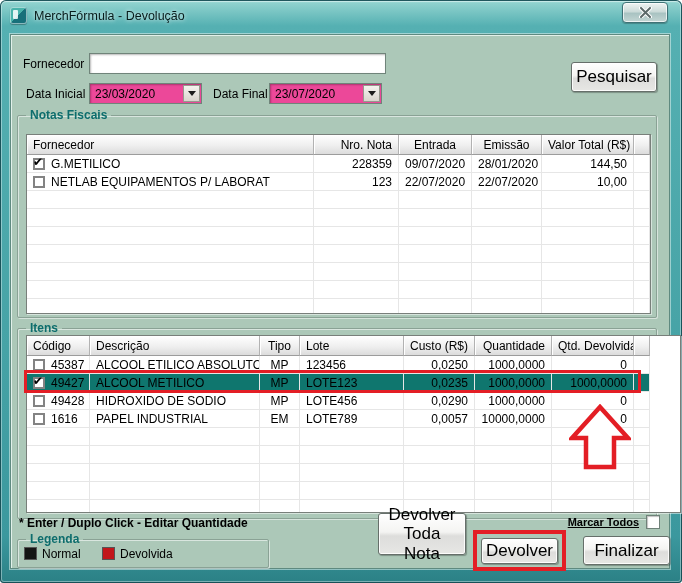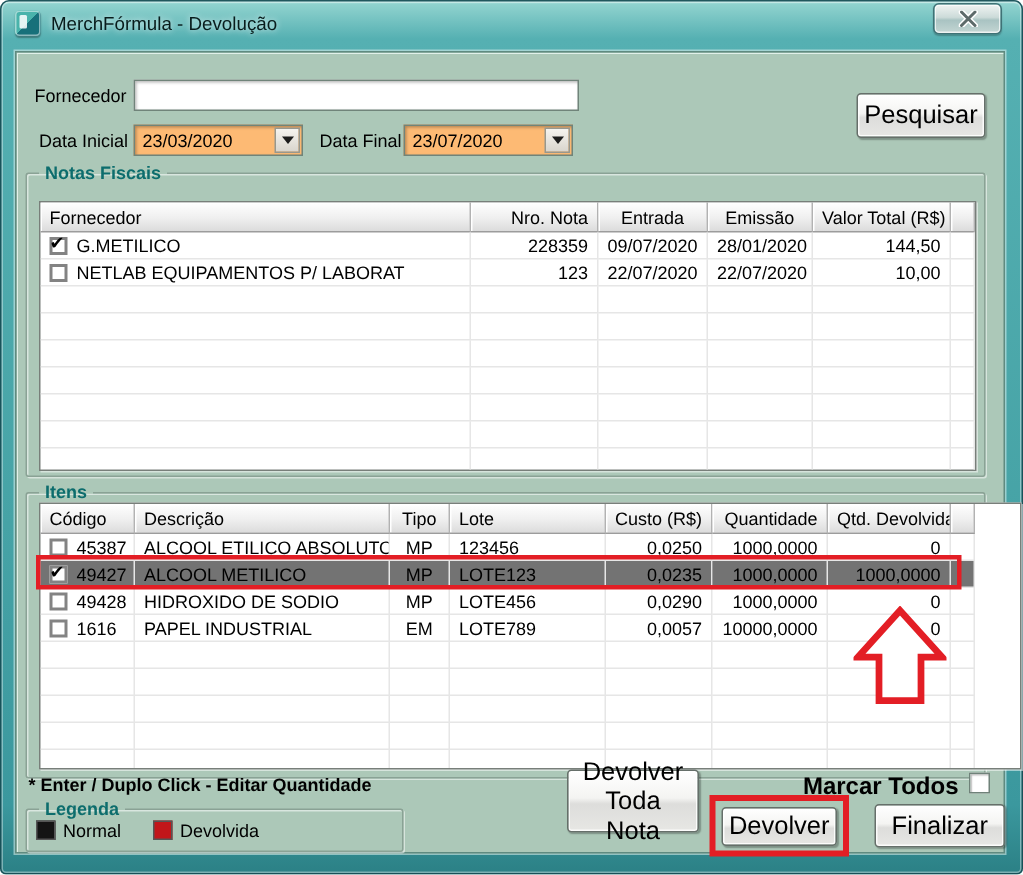--- a/index.html
+++ b/index.html
@@ -26,21 +26,21 @@
 
   .panel { position:absolute; left:10px; top:34px; width:660px; height:535px;
     background:#acc8b8; border:1px solid #5f8a80;
     box-shadow: inset 1px 1px 0 rgba(235,248,242,.85), 0 0 0 1px rgba(225,242,238,.55); }
 
   .abs { position:absolute; }
   .lbl { font-size:12px; color:#000; white-space:nowrap; }
 
   .tbox { background:#fff; border:1px solid #70847a; box-shadow: inset 1px 1px 2px rgba(0,0,0,.28); }
   input.tbox { font:12px "Liberation Sans","DejaVu Sans",sans-serif; padding:2px 4px; outline:none; }
-  .combo { display:flex; align-items:stretch; background:#fdba74; border:1px solid #70847a; box-shadow: inset 1px 1px 2px rgba(0,0,0,.28); }
+  .combo { display:flex; align-items:stretch; background:#ec4899; border:1px solid #70847a; box-shadow: inset 1px 1px 2px rgba(0,0,0,.28); }
   .combo .val { flex:1; padding:3px 4px 0 5px; font-size:12px; white-space:nowrap; overflow:hidden; }
   .combo .dd { width:17px; flex:none; margin:1px; background:linear-gradient(180deg,#f5f3ef,#d9d5cd); border:1px solid #98988e; display:flex; align-items:center; justify-content:center; }
   .combo .dd i { display:block; width:0; height:0; border-left:4px solid transparent; border-right:4px solid transparent; border-top:5px solid #1c1c1c; }
 
   .btn { display:flex; align-items:center; justify-content:center; text-align:center;
     border:1px solid #666f6a; border-radius:3px; color:#000; font-size:17px; line-height:1.15;
     background:linear-gradient(180deg,#ffffff 0,#f4f4f2 45%,#dddddb 55%,#e7e7e4 100%);
     box-shadow: inset 0 0 0 1px rgba(255,255,255,.85), 1px 1px 1px rgba(0,0,0,.28); cursor:default; }
 
   fieldset.grp { position:absolute; border:1px solid #8aa295; border-radius:2px;
@@ -49,29 +49,29 @@
 
   .table-wrap { position:absolute; background:#fff; border:1px solid #787f7a; overflow:hidden;
     box-shadow: 1px 1px 0 rgba(255,255,255,.5); }
   table.grid { border-collapse:separate; border-spacing:0; table-layout:fixed; width:623px; }
   table.grid th { height:20px; font-weight:normal; font-size:12px; white-space:nowrap; overflow:hidden;
     background:linear-gradient(180deg,#ffffff 0,#efefef 55%,#dcdcdc 100%);
     border-right:1px solid #b2b2b2; border-bottom:1px solid #9c9c9c;
     box-shadow: inset 1px 1px 0 #fff; padding:0 6px; }
   table.grid td { height:18px; font-size:12px; white-space:nowrap; overflow:hidden; padding:0 6px;
     border-right:1px solid #e6e6e6; border-bottom:1px solid #e6e6e6; }
-  table.grid tr.selected td { background:#737373; }
+  table.grid tr.selected td { background:#0f766e; }
   .al { text-align:left; } .ac { text-align:center; } .ar { text-align:right; }
 
   .cb { display:inline-block; width:12px; height:12px; background:#fff; border:2px solid #838383;
     vertical-align:-2px; margin-right:6px; position:relative; }
   .cb.on::after { content:"✔"; position:absolute; left:-2px; top:-5px; font-size:12px; font-weight:bold; color:#000; }
 
   .hint { font-weight:bold; font-size:12px; }
-  .marcar { font-weight:bold; font-size:16px; }
+  .marcar { font-weight:bold; font-size:11px;text-decoration:underline; }
   .swatch { display:inline-block; width:13px; height:13px; border:1px solid #555; vertical-align:-2px; margin-right:5px; }
 
   .annot { position:absolute; pointer-events:none; }
   .annot-box { border:3px solid #e31e25; }
   .annot-box-thick { border:4px solid #e31e25; }
 </style>
 </head>
 <body>
 
 <div class="window">

